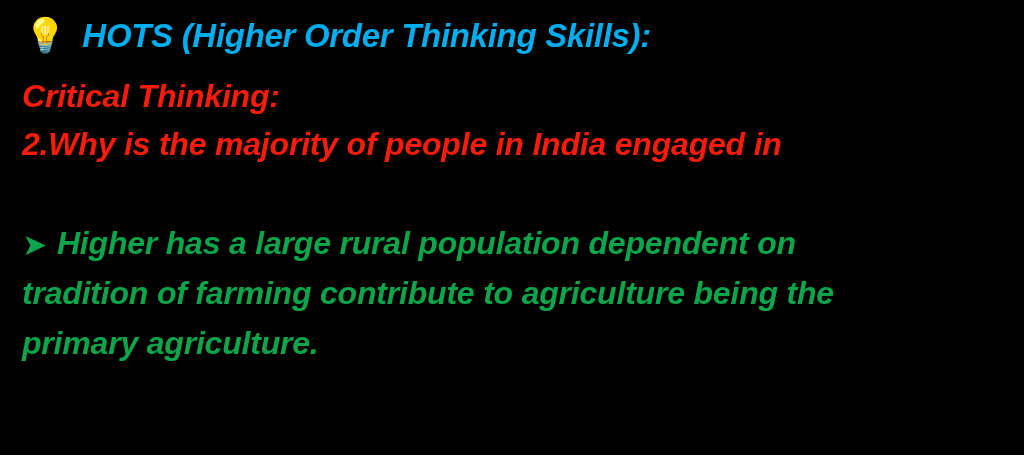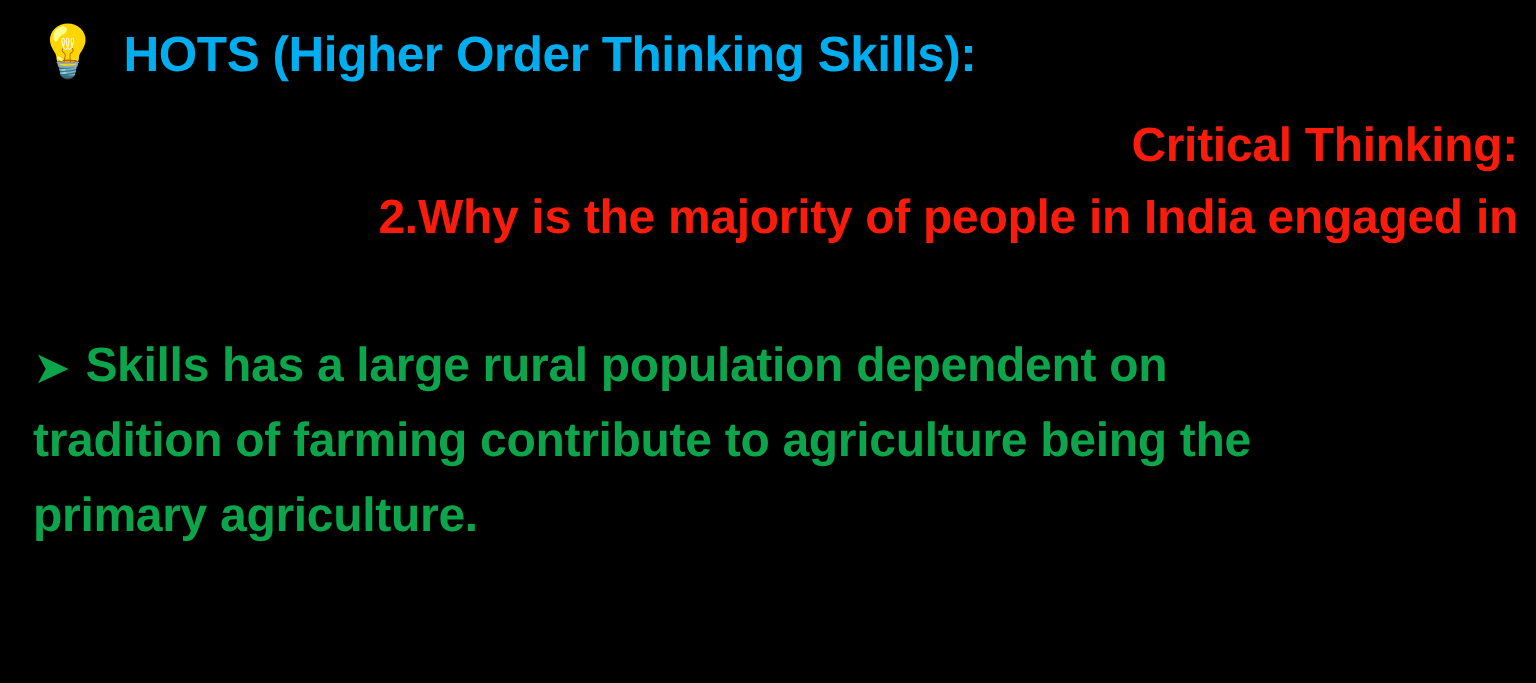--- a/index.html
+++ b/index.html
@@ -21,20 +21,21 @@
     height: 455px;
     background: #000000;
     box-sizing: border-box;
     padding: 0;
   }
 
   .line {
     white-space: nowrap;
     font-weight: 700;
     letter-spacing: -0.2px;
+    font-style: italic;
   }
 
   
   .heading-row {
     position: absolute;
     left: 24px;
     top: 12px;
     display: flex;
     align-items: center;
     height: 46px;
@@ -60,21 +61,20 @@
     left: 22px;
     top: 72px;
     width: 990px;
   }
   .red-line {
     color: #F91C0C;
     font-size: 32px;
     font-weight: 700;
     line-height: 48px;
     letter-spacing: -0.2px;
-    text-align: right;
   }
 
   
   .green-block {
     position: absolute;
     left: 22px;
     top: 218px;
     width: 1000px;
   }
   .green-line {
@@ -109,19 +109,19 @@
   </div>
 
   <div class="red-block">
     <div class="red-line line">Critical Thinking:</div>
     <div class="red-line line">2.Why is the majority of people in India engaged in</div>
   </div>
 
   <div class="green-block">
     <div class="green-line line green-first">
       <span class="arrow-icon">➤</span>
-      <span>Skills has a large rural population dependent on</span>
+      <span>Higher has a large rural population dependent on</span>
     </div>
     <div class="green-line line">tradition of farming contribute to agriculture being the</div>
     <div class="green-line line">primary agriculture.</div>
   </div>
 
 </div>
 
 </body></html>

